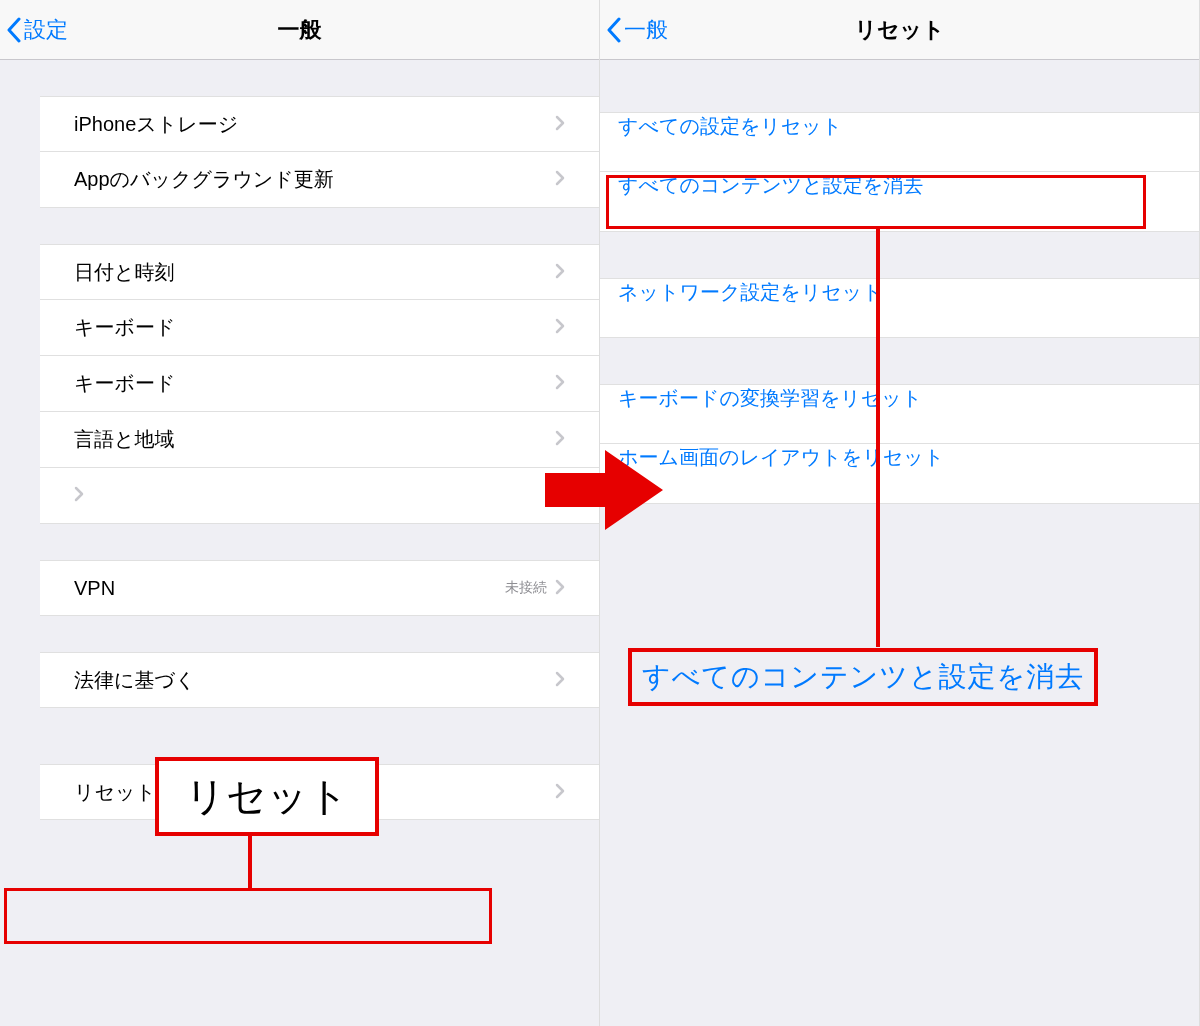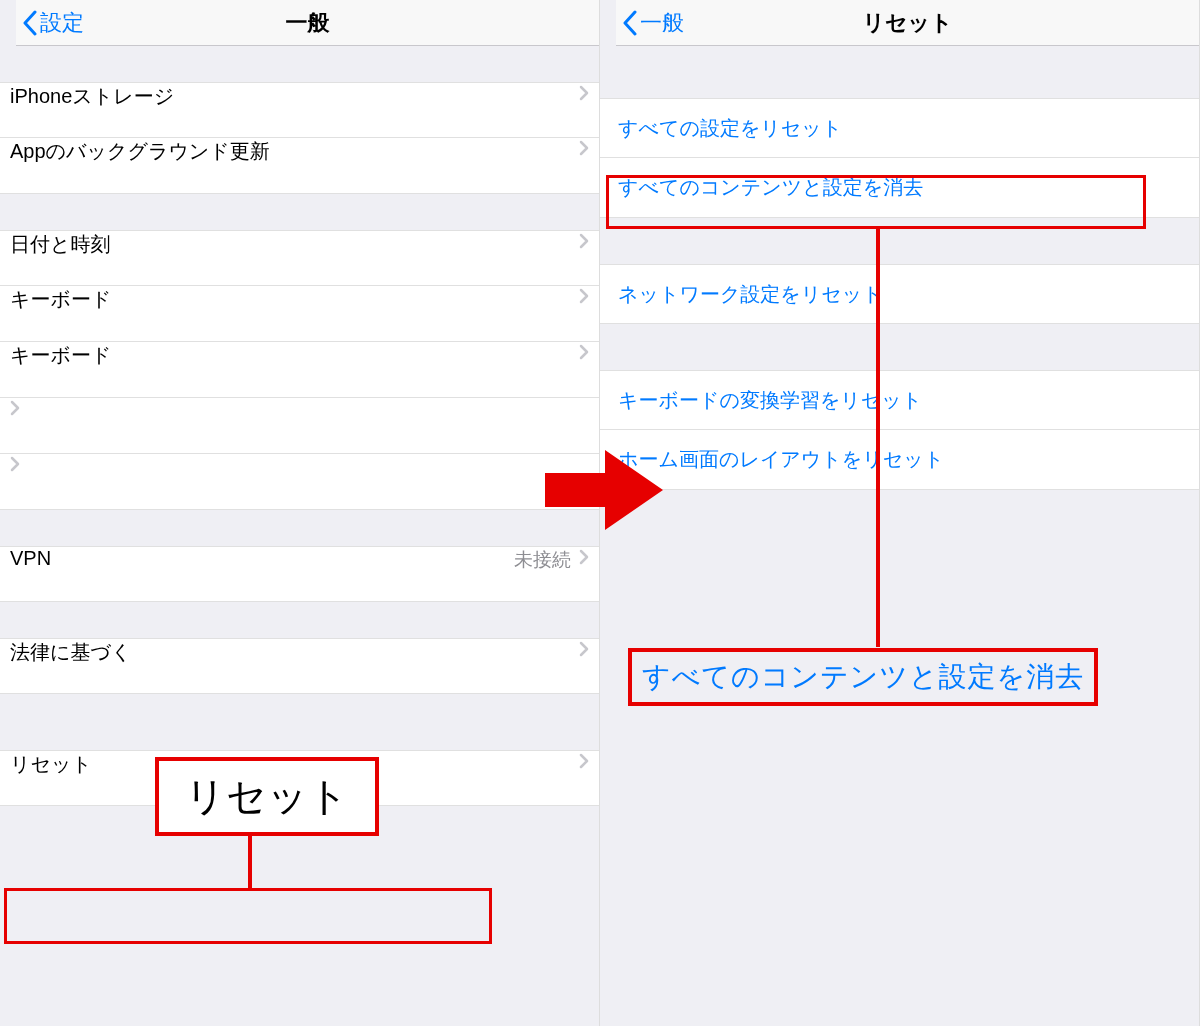--- a/index.html
+++ b/index.html
@@ -13,27 +13,26 @@
   }
   .screen {
     flex: 1;
     background: #efeff4;
     position: relative;
     overflow: hidden;
     border-right: 1px solid #ddd;
   }
   .screen:last-child { border-right: none; }
   .navbar {
-    height: 46px;
+    height: 60px;
     background: #f8f8f8;
     border-bottom: 1px solid #c8c7cc;
     display: flex;
     align-items: center;
     position: relative;
-    margin-left: 16px;
   }
   .back-btn {
     display: flex;
     align-items: center;
     color: #007aff;
     font-size: 22px;
     padding: 0 8px 0 6px;
     cursor: pointer;
   }
   .back-btn svg { margin-right: 2px; }
@@ -45,39 +44,40 @@
     font-weight: 600;
     color: #000;
     pointer-events: none;
   }
   .group-gap { height: 36px; }
   .cell {
     background: #fff;
     border-bottom: 1px solid #e0e0e0;
     min-height: 56px;
     display: flex;
-    align-items: flex-start;
-    padding: 0 10px;
+    align-items: center;
+    padding: 0 34px;
     position: relative;
     font-size: 20px;
     color: #000;
+    margin-left: 40px;
   }
   .cell.first { border-top: 1px solid #e0e0e0; }
   .cell .label { flex: 1; }
-  .cell .value { color: #8e8e93; margin-right: 8px; font-size: 19px; }
+  .cell .value { color: #8e8e93; margin-right: 8px; font-size: 14px; }
   .chevron {
     color: #c7c7cc;
   }
   .cell.link .label { color: #007aff; }
   .action-cell {
     background: #fff;
     border-bottom: 1px solid #e0e0e0;
     min-height: 60px;
     display: flex;
-    align-items: center;
+    align-items: flex-start;
     padding: 0 18px;
     font-size: 20px;
     color: #007aff;
   }
   .action-cell.first { border-top: 1px solid #e0e0e0; }
 
   
   .red-box {
     position: absolute;
     border: 3px solid #e60000;
@@ -167,20 +167,21 @@
           <polyline points="2,2 8,8 2,14" fill="none" stroke="#c7c7cc" stroke-width="2.5" stroke-linecap="round" stroke-linejoin="round"></polyline>
         </svg></span>
   </div>
   <div class="cell">
     <span class="label">キーボード</span>
     <span class="chevron"><svg width="10" height="16" viewBox="0 0 10 16">
           <polyline points="2,2 8,8 2,14" fill="none" stroke="#c7c7cc" stroke-width="2.5" stroke-linecap="round" stroke-linejoin="round"></polyline>
         </svg></span>
   </div>
   <div class="cell">
+    <span class="label">言語と地域</span>
     <span class="chevron"><svg width="10" height="16" viewBox="0 0 10 16">
           <polyline points="2,2 8,8 2,14" fill="none" stroke="#c7c7cc" stroke-width="2.5" stroke-linecap="round" stroke-linejoin="round"></polyline>
         </svg></span>
   </div>
   <div class="cell">
     <span class="chevron"><svg width="10" height="16" viewBox="0 0 10 16">
           <polyline points="2,2 8,8 2,14" fill="none" stroke="#c7c7cc" stroke-width="2.5" stroke-linecap="round" stroke-linejoin="round"></polyline>
         </svg></span>
   </div>
 

